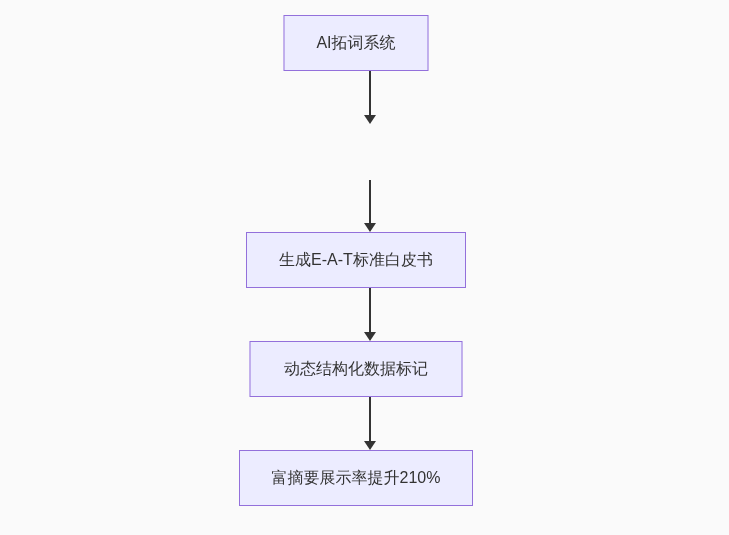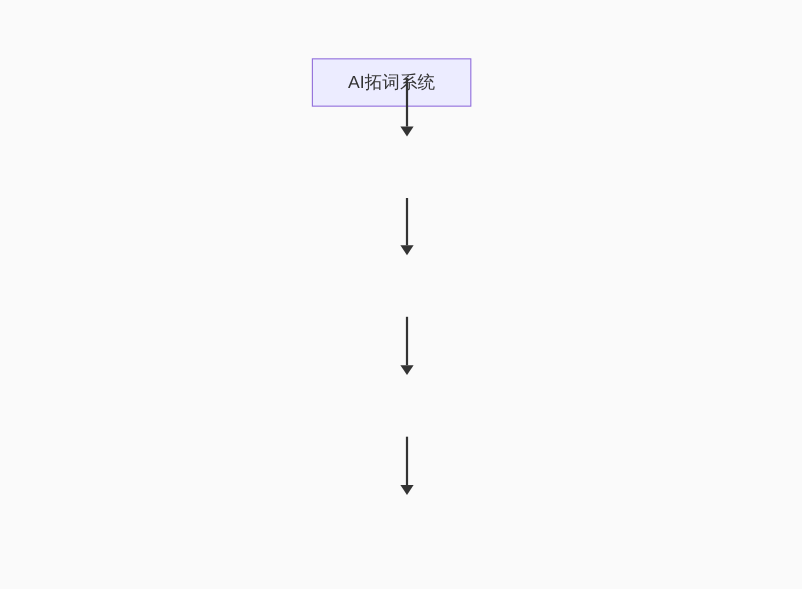--- a/index.html
+++ b/index.html
@@ -11,31 +11,30 @@
     position: relative;
     width: 729px;
     height: 535px;
     background: #fafafa;
     overflow: hidden;
   }
   .node {
     position: absolute;
     left: 356px;
     transform: translateX(-50%);
-    height: 44px;
+    height: 56px;
     background: #ECECFF;
     border: 1px solid #9370DB;
     box-sizing: border-box;
     display: flex;
     align-items: center;
     justify-content: center;
     color: #333333;
     font-size: 16px;
     white-space: nowrap;
-    margin-top: 38px;
   }
   .n1 { top: 15px;  width: 145px; }
   .n2 { top: 124px; width: 190px; }
   .n3 { top: 232px; width: 220px; }
   .n4 { top: 341px; width: 213px; }
   .n5 { top: 450px; width: 234px; }
 
   .edge {
     position: absolute;
     left: 364px;
@@ -74,26 +73,35 @@
     <div class="edge-line"></div>
     <div class="edge-arrowhead"></div>
   </div>
 
 
   <div class="edge e2">
     <div class="edge-line"></div>
     <div class="edge-arrowhead"></div>
   </div>
 
+  <div class="node n3">
+    <span>生成E-A-T标准白皮书</span>
+  </div>
 
   <div class="edge e3">
     <div class="edge-line"></div>
     <div class="edge-arrowhead"></div>
   </div>
 
+  <div class="node n4">
+    <span>动态结构化数据标记</span>
+  </div>
 
   <div class="edge e4">
     <div class="edge-line"></div>
     <div class="edge-arrowhead"></div>
   </div>
 
+  <div class="node n5">
+    <span>富摘要展示率提升210%</span>
+  </div>
 
 </div>
 
 </body></html>

